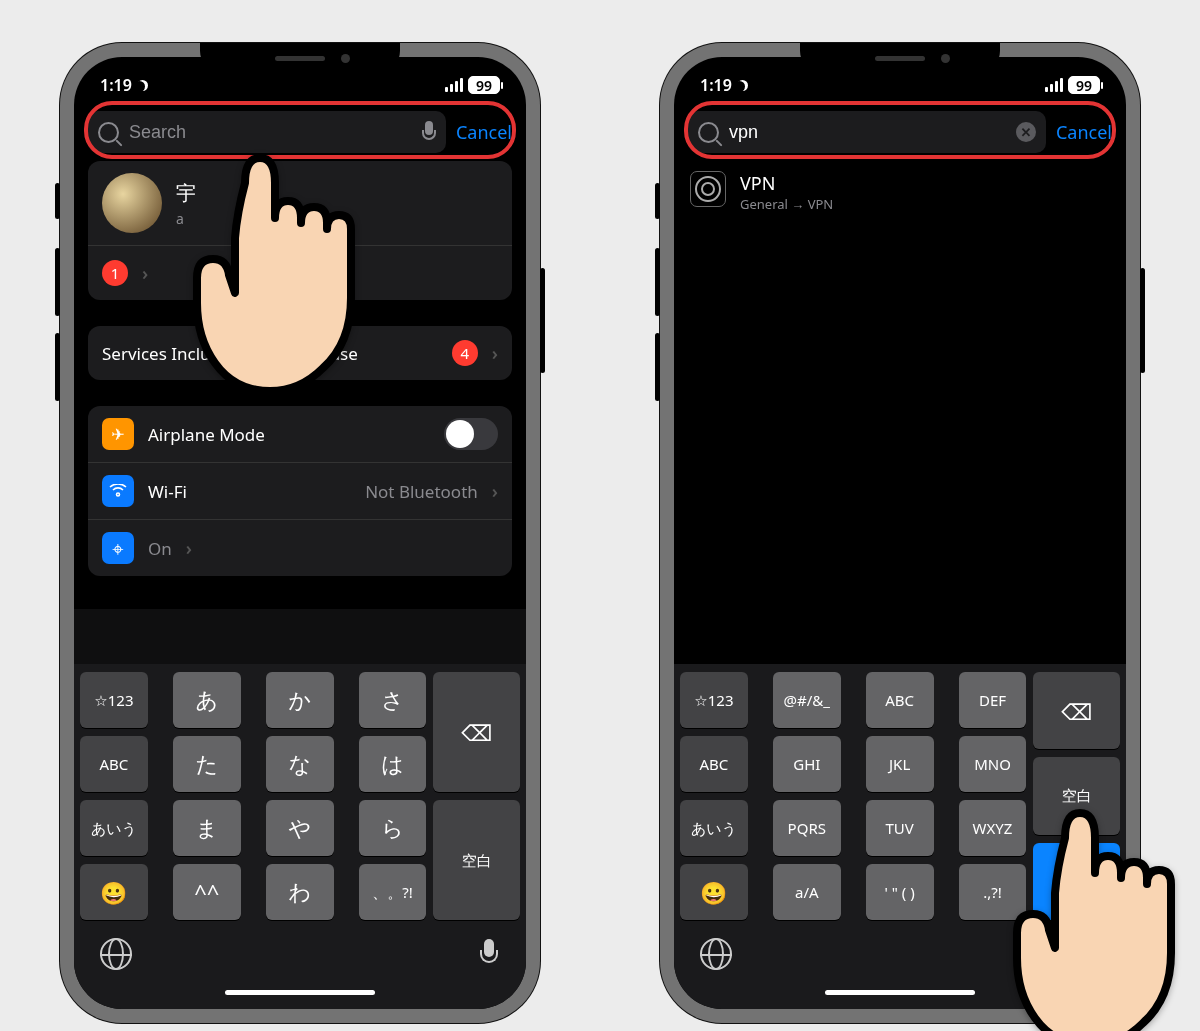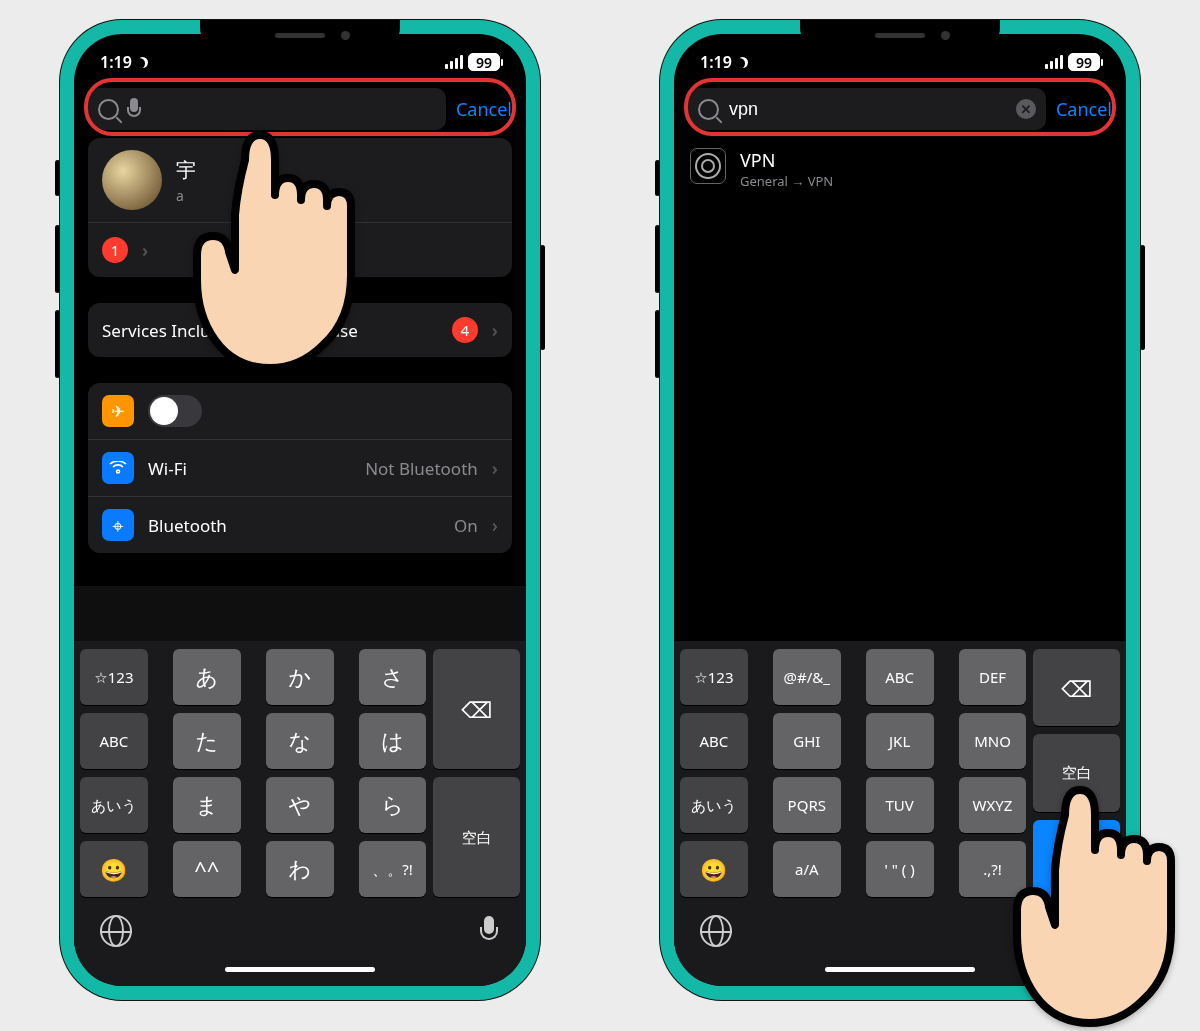--- a/index.html
+++ b/index.html
@@ -7,24 +7,25 @@
     background:#ececec;
     font-family:-apple-system,system-ui,sans-serif;
     display:flex;
     gap:120px;
     justify-content:center;
     padding:20px 40px 80px;
   }
   .phone{
     width:480px;
     height:980px;
-    background:#14b8a6;
+    background:#737373;
     border-radius:62px;
     position:relative;
     box-shadow:0 0 0 1px #111;
+    margin-top:23px;
   }
   .notch{
     position:absolute;left:50%;top:0;transform:translateX(-50%);
     width:200px;height:30px;background:#000;border-radius:0 0 22px 22px;z-index:5;
     display:flex;align-items:center;justify-content:center;gap:40px;
   }
   .notch::before{content:"";width:50px;height:5px;border-radius:3px;background:#333}
   .notch::after{content:"";width:9px;height:9px;border-radius:50%;background:#333;position:absolute;right:50px}
   .screen{
     position:absolute;inset:14px;background:#000;border-radius:48px;overflow:hidden;color:#fff;
@@ -124,20 +125,21 @@
           </div>
         <div class="batt">99</div>
       </div>
     </div>
 
     <div class="callout" style="left:10px;right:10px;top:44px;height:50px"></div>
 
     <div class="search-row">
       <div class="searchbox">
         <span class="mag"></span>
+        <input placeholder="Search" style="">
         <span class="mic"></span>
       </div>
       <span class="cancel">Cancel</span>
     </div>
 
     <div class="content">
       <div class="card">
         <div class="row">
           <div class="avatar"></div>
           <div class="row-main">
@@ -157,39 +159,39 @@
               <span style="font-size:17px">Services Included with Purchase</span>
             </div>
           <span class="badge">4</span>
           <span class="chev">›</span>
         </div>
       </div>
 
       <div class="card">
         <div class="row">
           <div class="iconbox orange">✈</div>
+          <div class="row-main">
+              <span style="font-size:17px">Airplane Mode</span>
+            </div>
           <div class="toggle"></div>
         </div>
         <div class="row">
           <div class="iconbox blue">
               <svg width="18" height="14" viewBox="0 0 18 14">
                 <path d="M9 12a1.5 1.5 0 100-3 1.5 1.5 0 000 3zM4 6c2.8-2.8 7.2-2.8 10 0M1 3c4.4-4 11.6-4 16 0" stroke="#fff" stroke-width="1.6" fill="none"></path>
               </svg>
             </div>
           <div class="row-main">
               <span style="font-size:17px">Wi-Fi</span>
             </div>
           <span class="row-val">Not Bluetooth</span>
           <span class="chev">›</span>
         </div>
         <div class="row">
           <div class="iconbox blue" style="font-size:20px">⌖</div>
-          <div class="row-main">
-              <span style="font-size:17px">Bluetooth</span>
-            </div>
           <span class="row-val">On</span>
           <span class="chev">›</span>
         </div>
       </div>
     </div>
 
     <div class="dim"></div>
 
     <div class="kbd">
       <div class="kflex">

